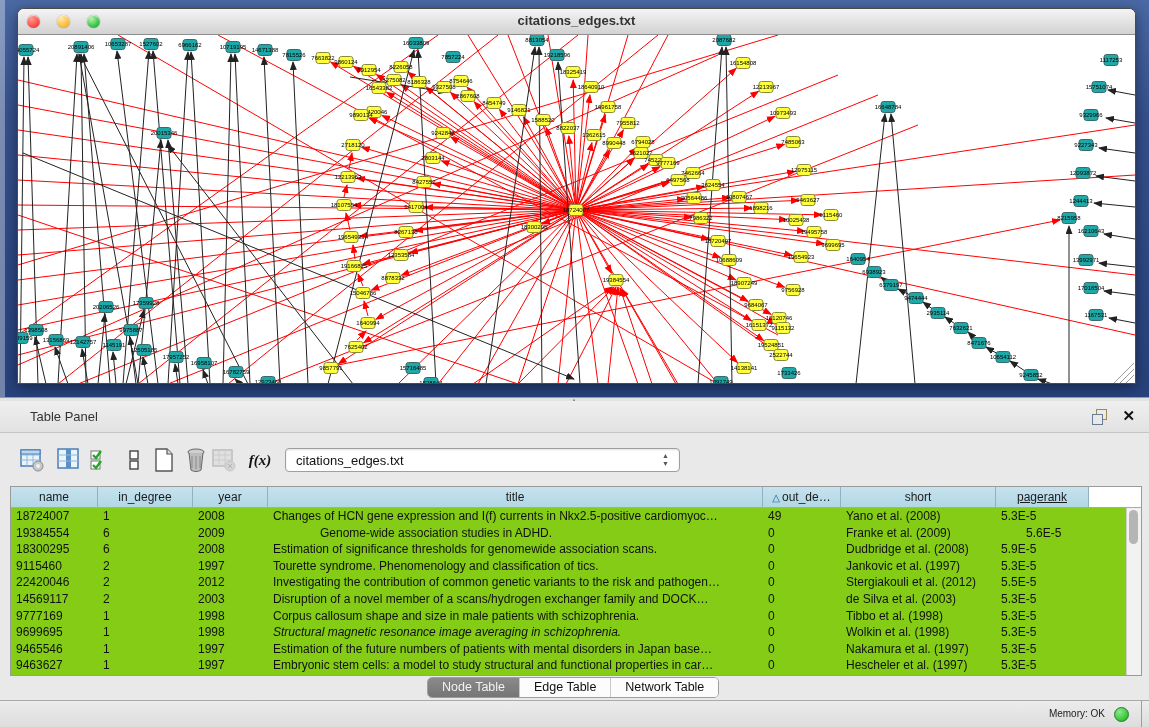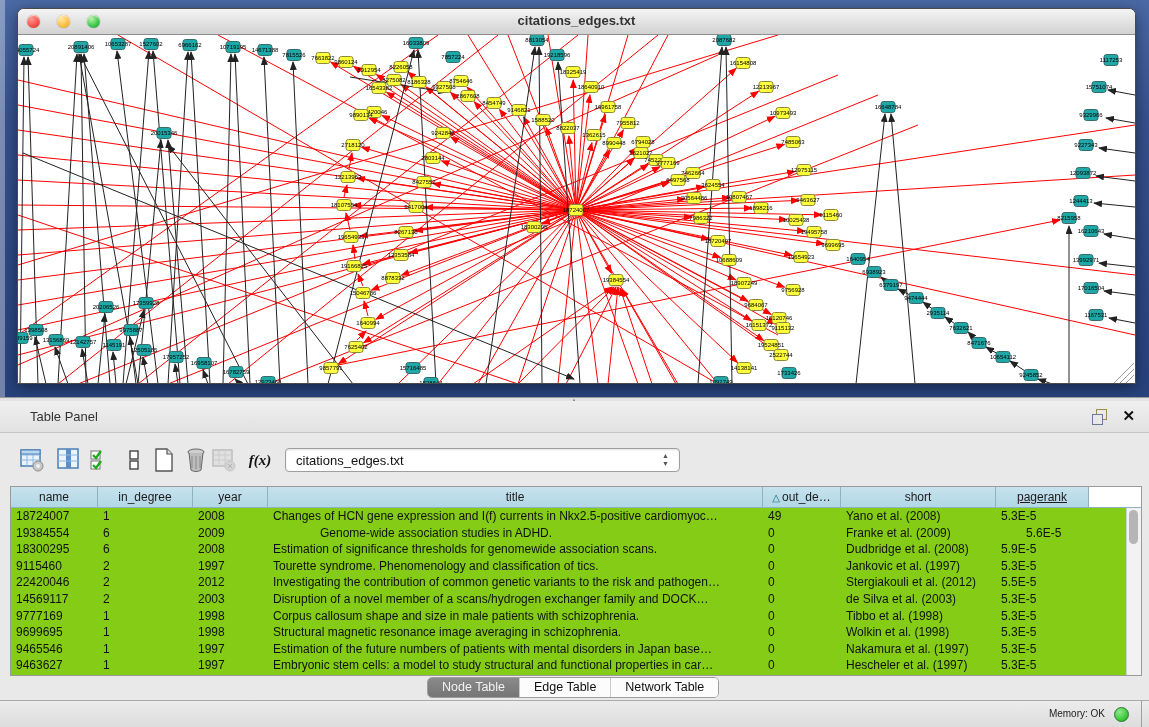--- a/index.html
+++ b/index.html
@@ -943,21 +943,21 @@
             <div class="td" style="left: 182px; width: 75px;">1998</div>
             <div class="td" style="left: 257px; width: 495px;">Corpus callosum shape and size in male patients with schizophrenia.</div>
             <div class="td" style="left: 752px; width: 78px;">0</div>
             <div class="td" style="left: 830px; width: 155px;">Tibbo et al. (1998)</div>
             <div class="td" style="left: 985px; width: 93px;">5.3E-5</div>
           </div>
           <div class="trow" style="top: 137.2px;">
             <div class="td" style="left: 0px; width: 87px;">9699695</div>
             <div class="td" style="left: 87px; width: 95px;">1</div>
             <div class="td" style="left: 182px; width: 75px;">1998</div>
-            <div class="td" style="left: 257px; width: 495px;">Structural magnetic resonance image averaging in schizophrenia.</div>
+            <div class="td" style="left: 257px; width: 495px; font-style: italic;">Structural magnetic resonance image averaging in schizophrenia.</div>
             <div class="td" style="left: 752px; width: 78px;">0</div>
             <div class="td" style="left: 830px; width: 155px;">Wolkin et al. (1998)</div>
             <div class="td" style="left: 985px; width: 93px;">5.3E-5</div>
           </div>
           <div class="trow" style="top: 153.8px;">
             <div class="td" style="left: 0px; width: 87px;">9465546</div>
             <div class="td" style="left: 87px; width: 95px;">1</div>
             <div class="td" style="left: 182px; width: 75px;">1997</div>
             <div class="td" style="left: 257px; width: 495px;">Estimation of the future numbers of patients with mental disorders in Japan base…</div>
             <div class="td" style="left: 752px; width: 78px;">0</div>

